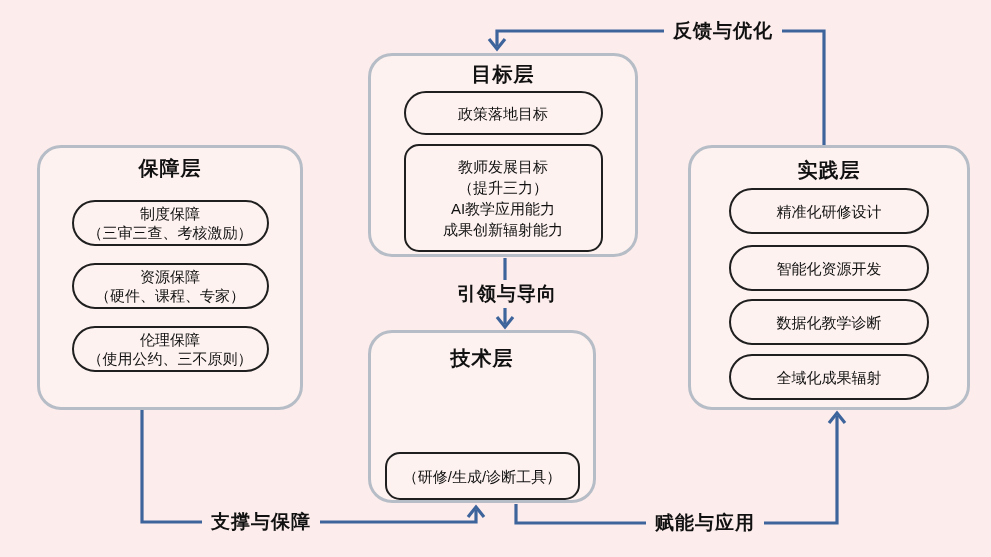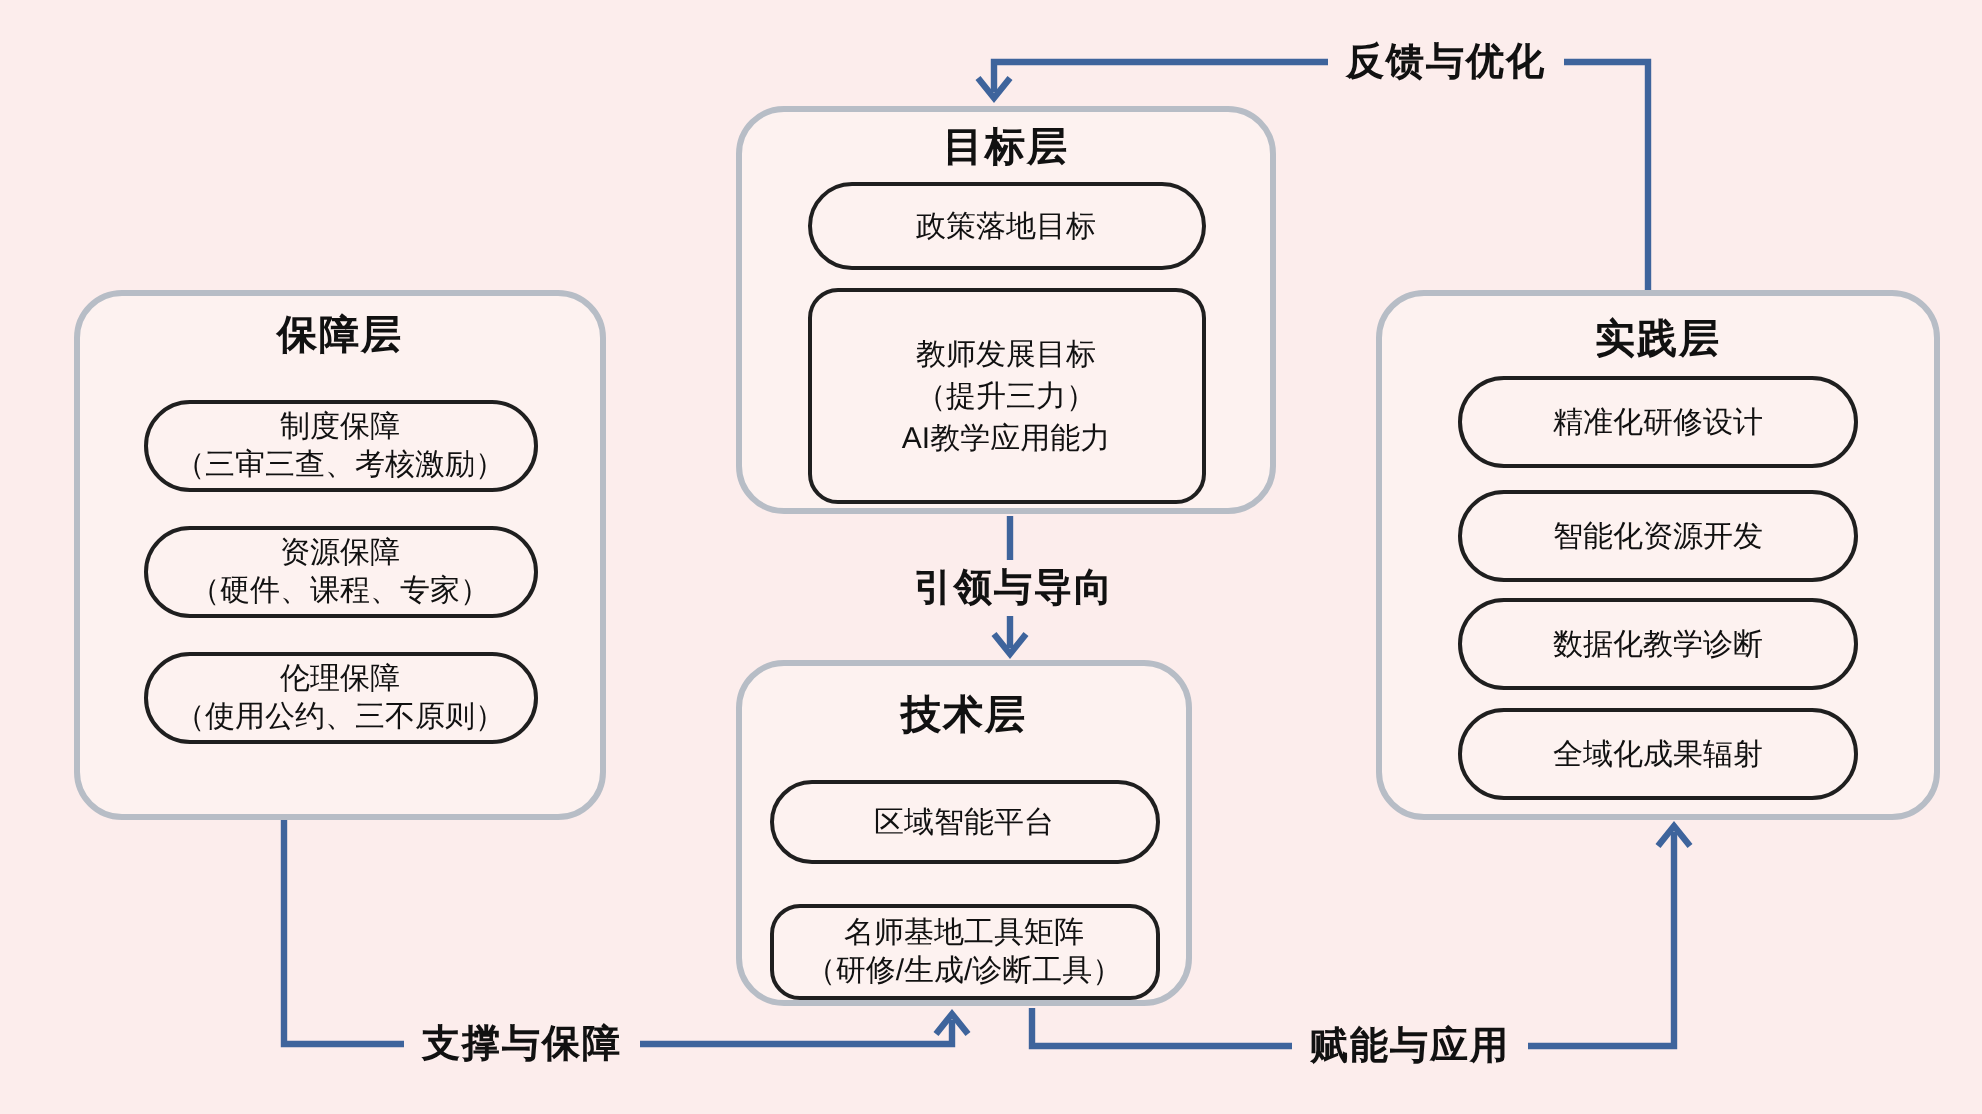--- a/index.html
+++ b/index.html
@@ -115,30 +115,27 @@
 
   <div class="layer-box" id="box-goal">
     <div class="layer-title">目标层</div>
     <div class="pill single">
       <div>政策落地目标</div>
     </div>
     <div class="pill rect">
       <div>教师发展目标</div>
       <div>（提升三力）</div>
       <div>AI教学应用能力</div>
+      <div>成果创新辐射能力</div>
     </div>
   </div>
 
   <div class="layer-box" id="box-tech">
     <div class="layer-title">技术层</div>
-    <div class="pill single">
-      <div>区域智能平台</div>
-    </div>
     <div class="pill rect">
-      <div>名师基地工具矩阵</div>
       <div>（研修/生成/诊断工具）</div>
     </div>
   </div>
 
   <div class="layer-box" id="box-practice">
     <div class="layer-title">实践层</div>
     <div class="pill">
       <div>精准化研修设计</div>
     </div>
     <div class="pill">

